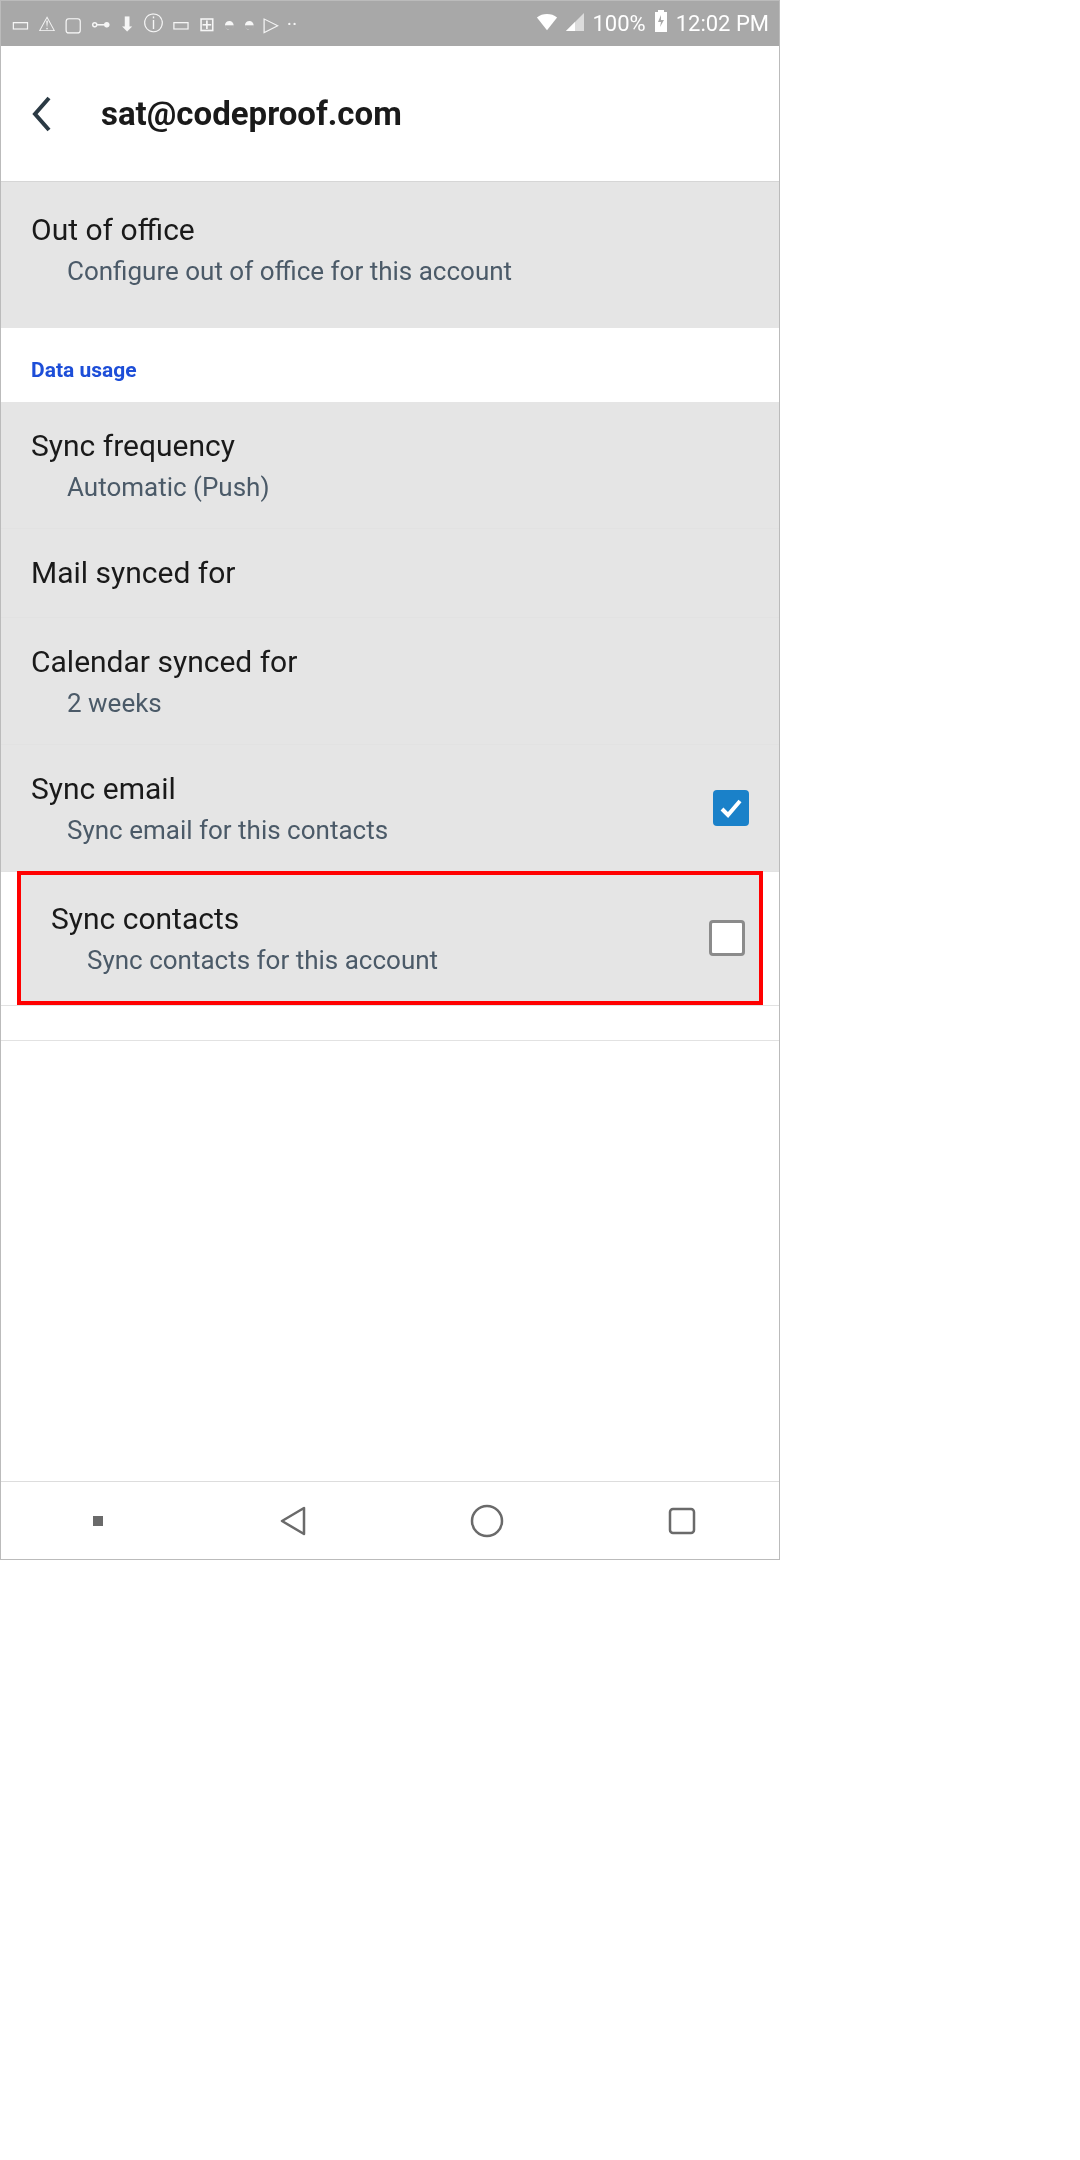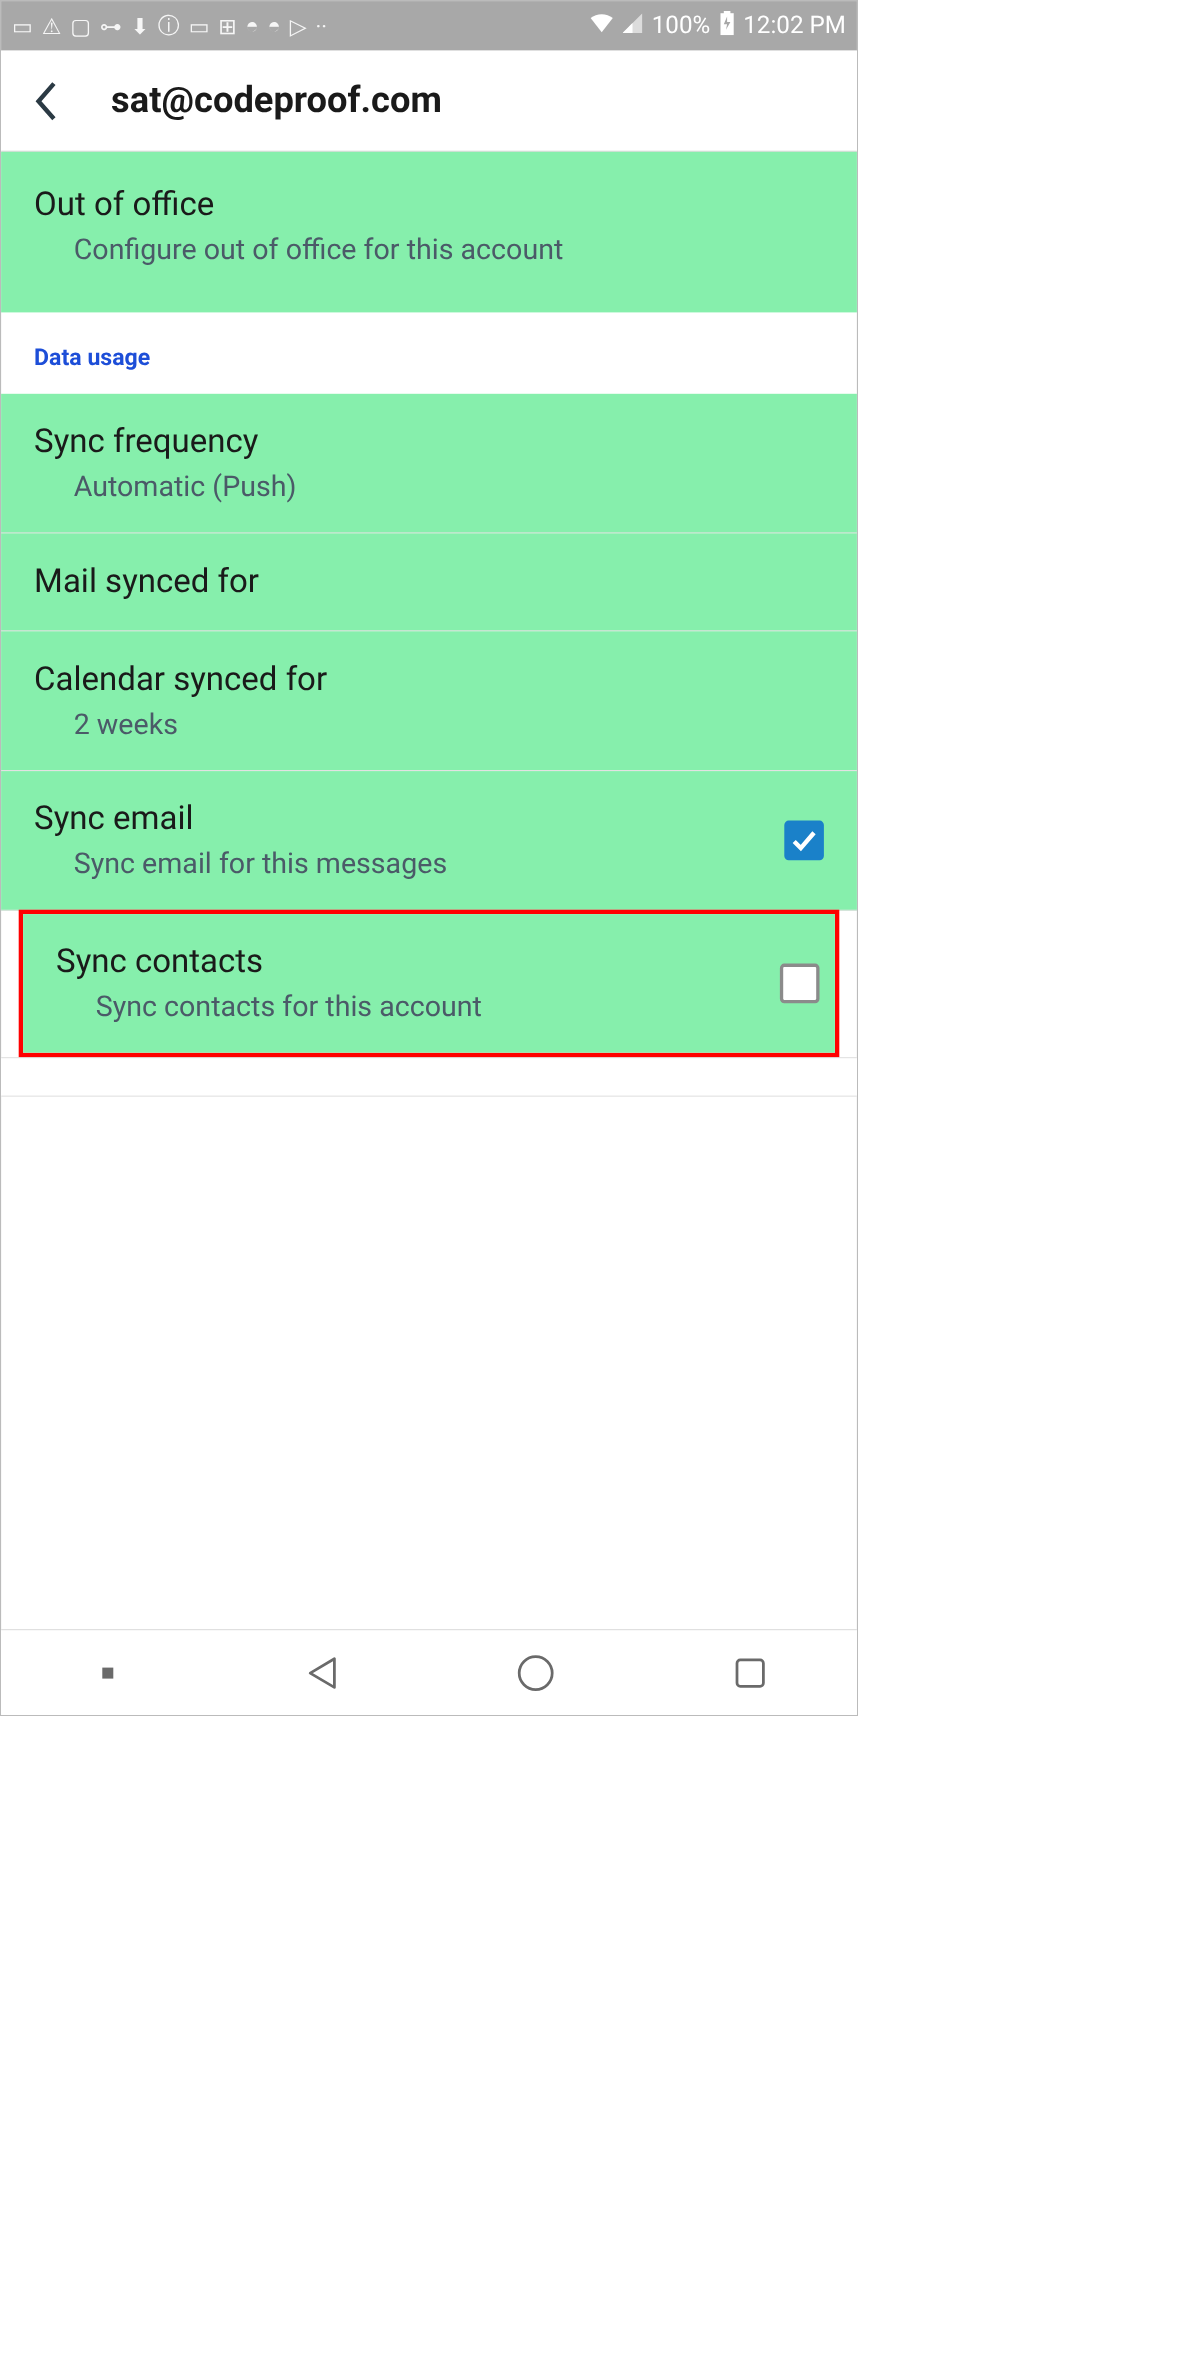--- a/index.html
+++ b/index.html
@@ -23,21 +23,21 @@
     font-size: 22px;
     justify-content: space-between;
   }
   .status-left { display: flex; align-items: center; gap: 8px; opacity: 0.9; }
   .status-left span { font-size: 20px; }
   .status-right { display: flex; align-items: center; gap: 8px; font-weight: 400; text-align: center; }
   .status-right .time { margin-left: 0; }
 
   
   .header {
-    height: 92px;
+    height: 136px;
     display: flex;
     align-items: center;
     padding: 0 20px;
     border-bottom: 1px solid #d6d6d6;
     background: #ffffff;
   }
   .back-btn {
     width: 40px;
     height: 40px;
     display: flex;
@@ -53,21 +53,21 @@
   }
 
   
   .list { }
   .row {
     padding: 24px 30px;
     border-bottom: 1px solid #e2e2e2;
     display: flex;
     align-items: center;
     justify-content: space-between;
-    background: #86efac;
+    background: #e5e5e5;
   }
   .row.noborder { border-bottom: none; }
   .row .text-wrap { flex: 1; }
   .row .title {
     font-size: 30px;
     color: #1a1a1a;
     font-weight: 400;
     line-height: 40px;
   }
   .row .subtitle {
@@ -204,21 +204,21 @@
   <div class="row">
     <div class="text-wrap">
       <div class="title">Calendar synced for</div>
       <div class="subtitle">2 weeks</div>
     </div>
   </div>
 
   <div class="row">
     <div class="text-wrap">
       <div class="title">Sync email</div>
-      <div class="subtitle">Sync email for this messages</div>
+      <div class="subtitle">Sync email for this contacts</div>
     </div>
     <div class="checkbox-box checked">
       <svg width="26" height="26" viewBox="0 0 26 26">
           <polyline points="4,14 10,20 22,6" fill="none" stroke="#fff" stroke-width="4"></polyline>
         </svg>
     </div>
   </div>
 
 
   <div class="highlight-box">

